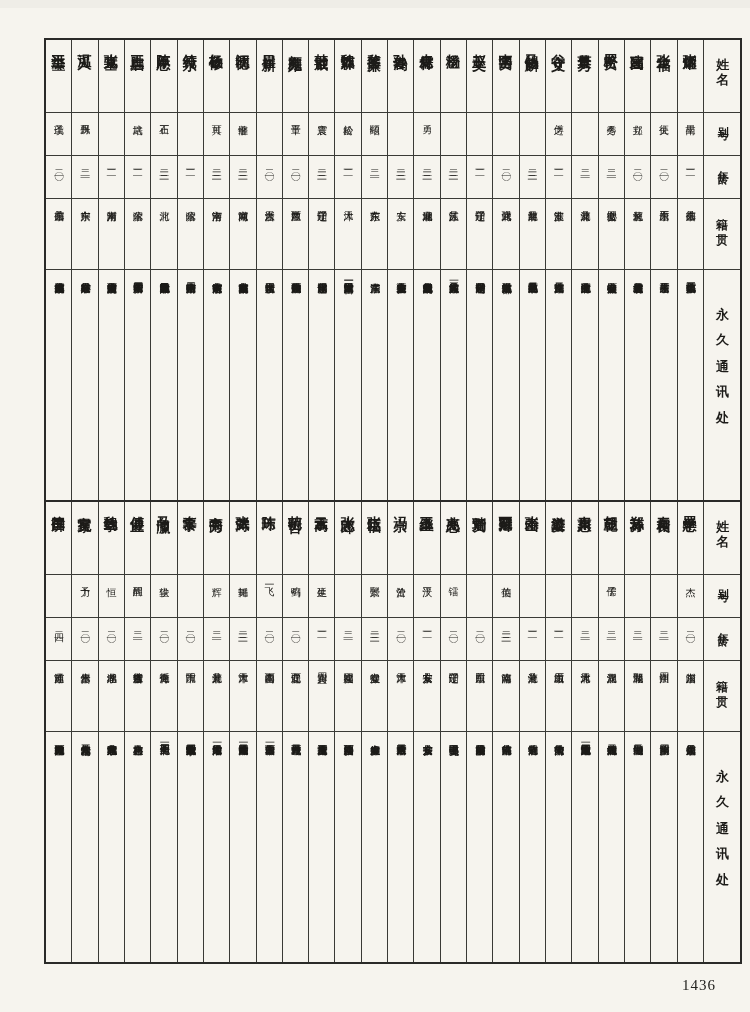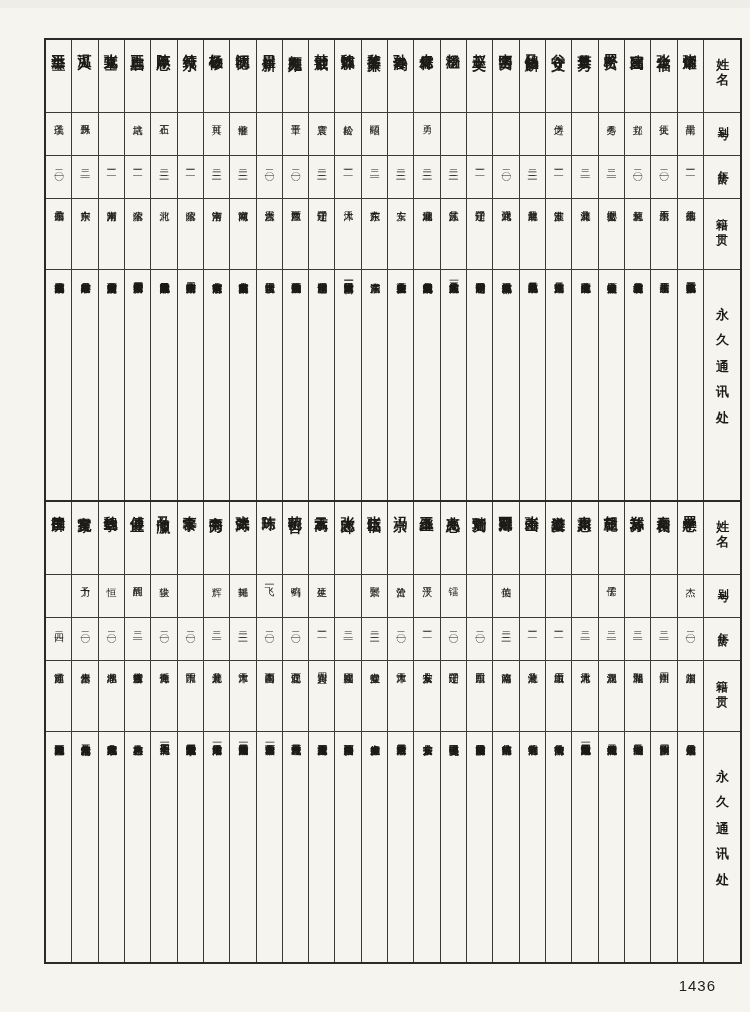--- a/index.html
+++ b/index.html
@@ -62,21 +62,21 @@
   .header-col .cell{background:#f6f4ee;}
   .header-col .vtext{font-weight:700;}
   .header-col .r-name .vtext{font-size:13px;letter-spacing:14px;padding-top:8px;}
   .header-col .r-alias .vtext{font-size:11px;letter-spacing:3px;padding-top:5px;}
   .header-col .r-age .vtext{font-size:11px;letter-spacing:3px;padding-top:5px;}
   .header-col .r-native .vtext{font-size:12px;letter-spacing:16px;padding-top:10px;}
   .header-col .r-addr .vtext{font-size:13px;letter-spacing:26px;padding-top:26px;}
   .page-number{
     position:absolute;right:34px;bottom:18px;
     font-size:15px;color:#23221f;letter-spacing:1px;
-    font-family:Liberation Sans, sans-serif;
+    font-family:Liberation Serif, serif;
   }
 </style>
 </head>
 <body>
 
 <div class="sheet">
   <div class="scan-edge-top"></div>
 
   <div class="table-wrap">
 

